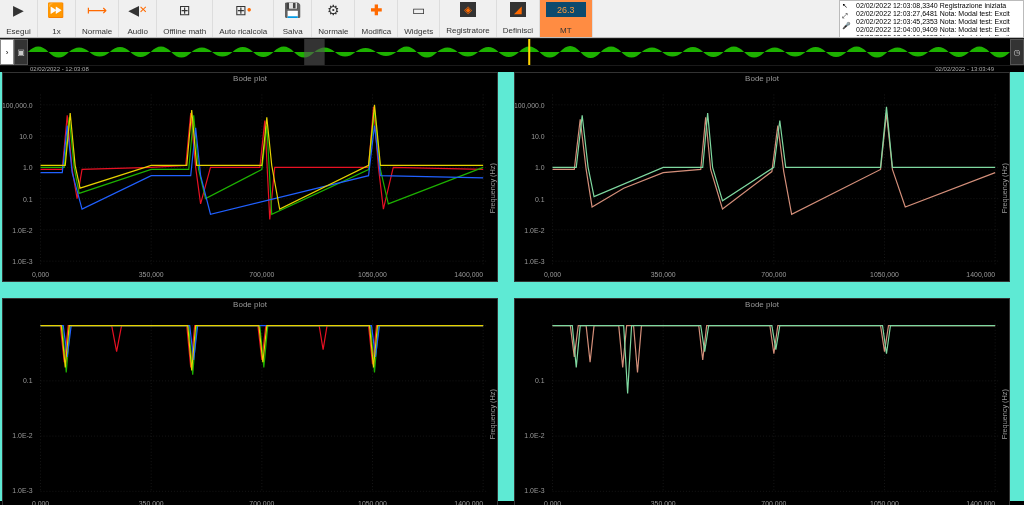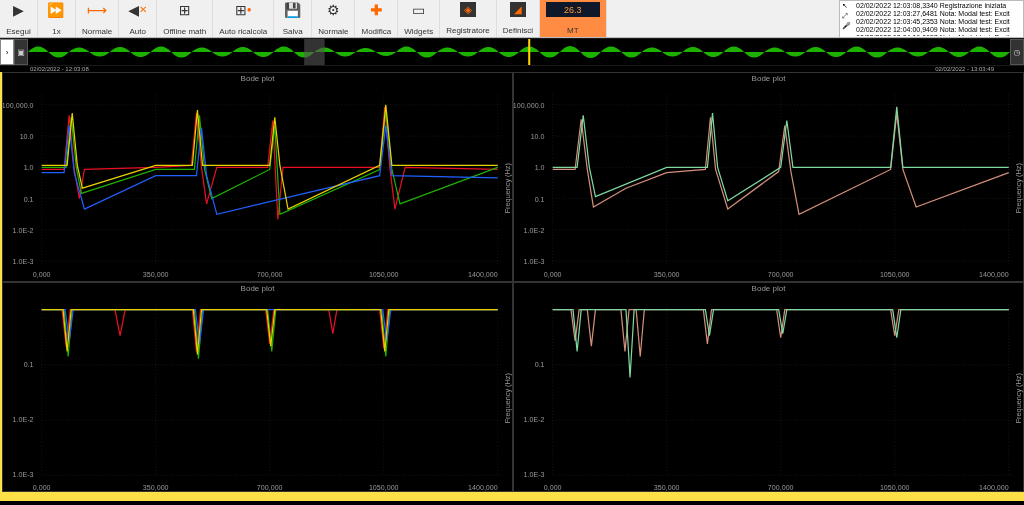--- a/index.html
+++ b/index.html
@@ -19,21 +19,21 @@
   .log-line { white-space: nowrap; overflow: hidden; text-overflow: clip; }
   
   
   .timeline-row { display: flex; height: 28px; background: #1a1a1a; align-items: center; }
   .timeline-btn { width: 14px; height: 26px; background: #fff; border: 1px solid #888; display: flex; align-items: center; justify-content: center; font-size: 8px; cursor: pointer; }
   .timeline-btn.dark { background: #333; color: #ccc; border: 1px solid #555; }
   .timeline-wave { flex: 1; height: 26px; position: relative; background: #000; overflow: hidden; }
   .timeline-labels { display: flex; justify-content: space-between; font-size: 6px; color: #aaa; padding: 0 30px; background: #000; }
   
   
-  .plot-grid { display: grid; grid-template-columns: 1fr 1fr; grid-template-rows: 210px 210px; gap: 0; background: #fde047; padding: 0 0 2px 2px; height: calc(505px - 38px - 28px - 10px); }
+  .plot-grid { display: grid; grid-template-columns: 1fr 1fr; grid-template-rows: 210px 210px; gap: 16px; background: #5eead4; padding: 0 14px 2px 2px; height: calc(505px - 38px - 28px - 10px); }
   .plot { background: #000; position: relative; border: 1px solid #333; }
   .plot-title { text-align: center; font-size: 8px; color: #999; padding: 1px 0; }
   .plot-svg { width: 100%; height: calc(100% - 10px); }
   .axis-text { fill: #999; font-size: 7px; }
   .axis-label-y { fill: #999; font-size: 7px; }
   .grid-line { stroke: #2a2a2a; stroke-width: 0.5; stroke-dasharray: 1,2; }
 </style>
 </head>
 <body>
 
@@ -45,21 +45,21 @@
   <div class="tool-item">
     <span class="tool-icon">⏩</span>
     <span class="tool-label">1x</span>
   </div>
   <div class="tool-item">
     <span class="tool-icon" style="color:#ff6a00">⟼</span>
     <span class="tool-label">Normale</span>
   </div>
   <div class="tool-item">
     <span class="tool-icon">◀<span style="color:#ff6a00;font-size:10px">✕</span></span>
-    <span class="tool-label">Auto</span>
+    <span class="tool-label">Audio</span>
   </div>
   <div class="tool-item">
     <span class="tool-icon">⊞</span>
     <span class="tool-label">Offline math</span>
   </div>
   <div class="tool-item">
     <span class="tool-icon">⊞<span style="color:#ff6a00;font-size:8px">●</span></span>
     <span class="tool-label">Auto ricalcola</span>
   </div>
   <div class="tool-item">
@@ -80,21 +80,21 @@
   </div>
   <div class="tool-item">
     <span class="tool-icon" style="background:#333;color:#ff6a00;padding:1px 4px;font-size:10px">◈</span>
     <span class="tool-label">Registratore</span>
   </div>
   <div class="tool-item">
     <span class="tool-icon" style="background:#333;color:#ff6a00;padding:1px 4px;font-size:10px">◢</span>
     <span class="tool-label">Definisci</span>
   </div>
   <div class="tool-item active">
-    <span class="tool-icon" style="background:#0f172a;color:#ff9a3a;padding:1px 18px;font-size:9px">26.3</span>
+    <span class="tool-icon" style="background:#0c4a6e;color:#ff9a3a;padding:1px 11px;font-size:9px">26.3</span>
     <span class="tool-label">MT</span>
   </div>
 </div>
 
 <div class="log-panel">
   <div class="log-icons">
     <span>↖</span>
     <span>⤢</span>
     <span>🎤</span>
   </div>

